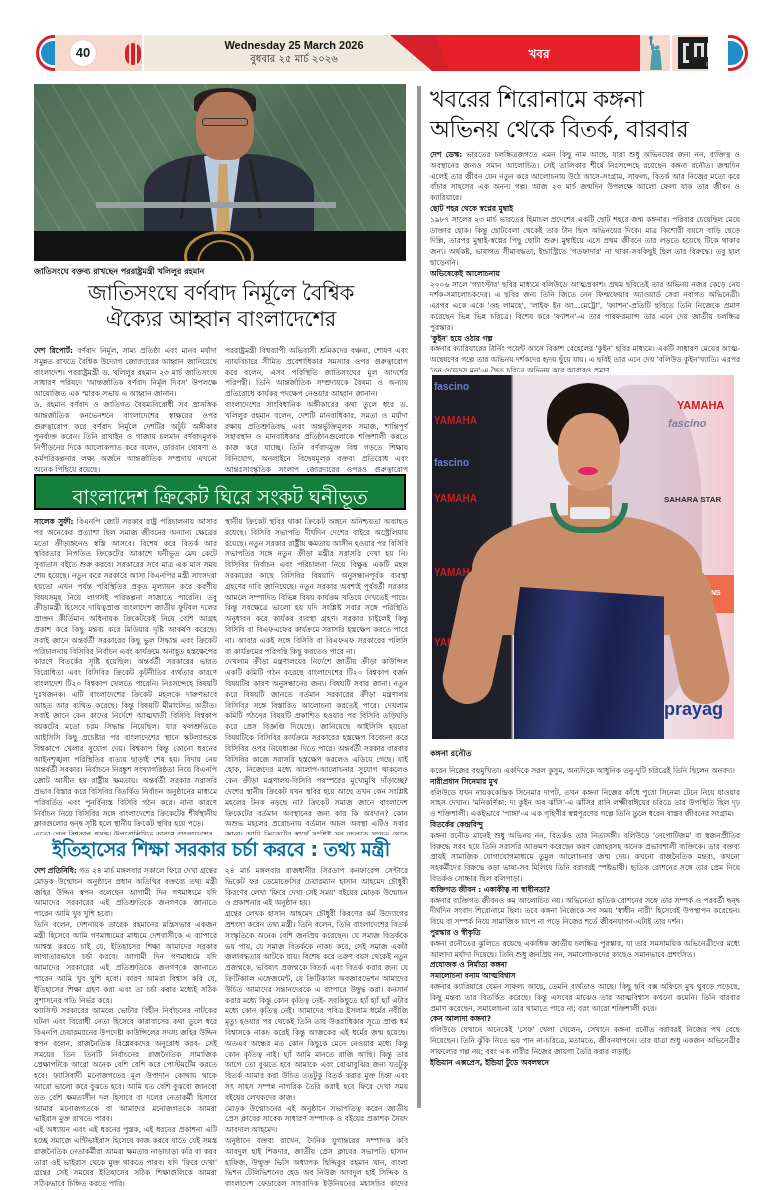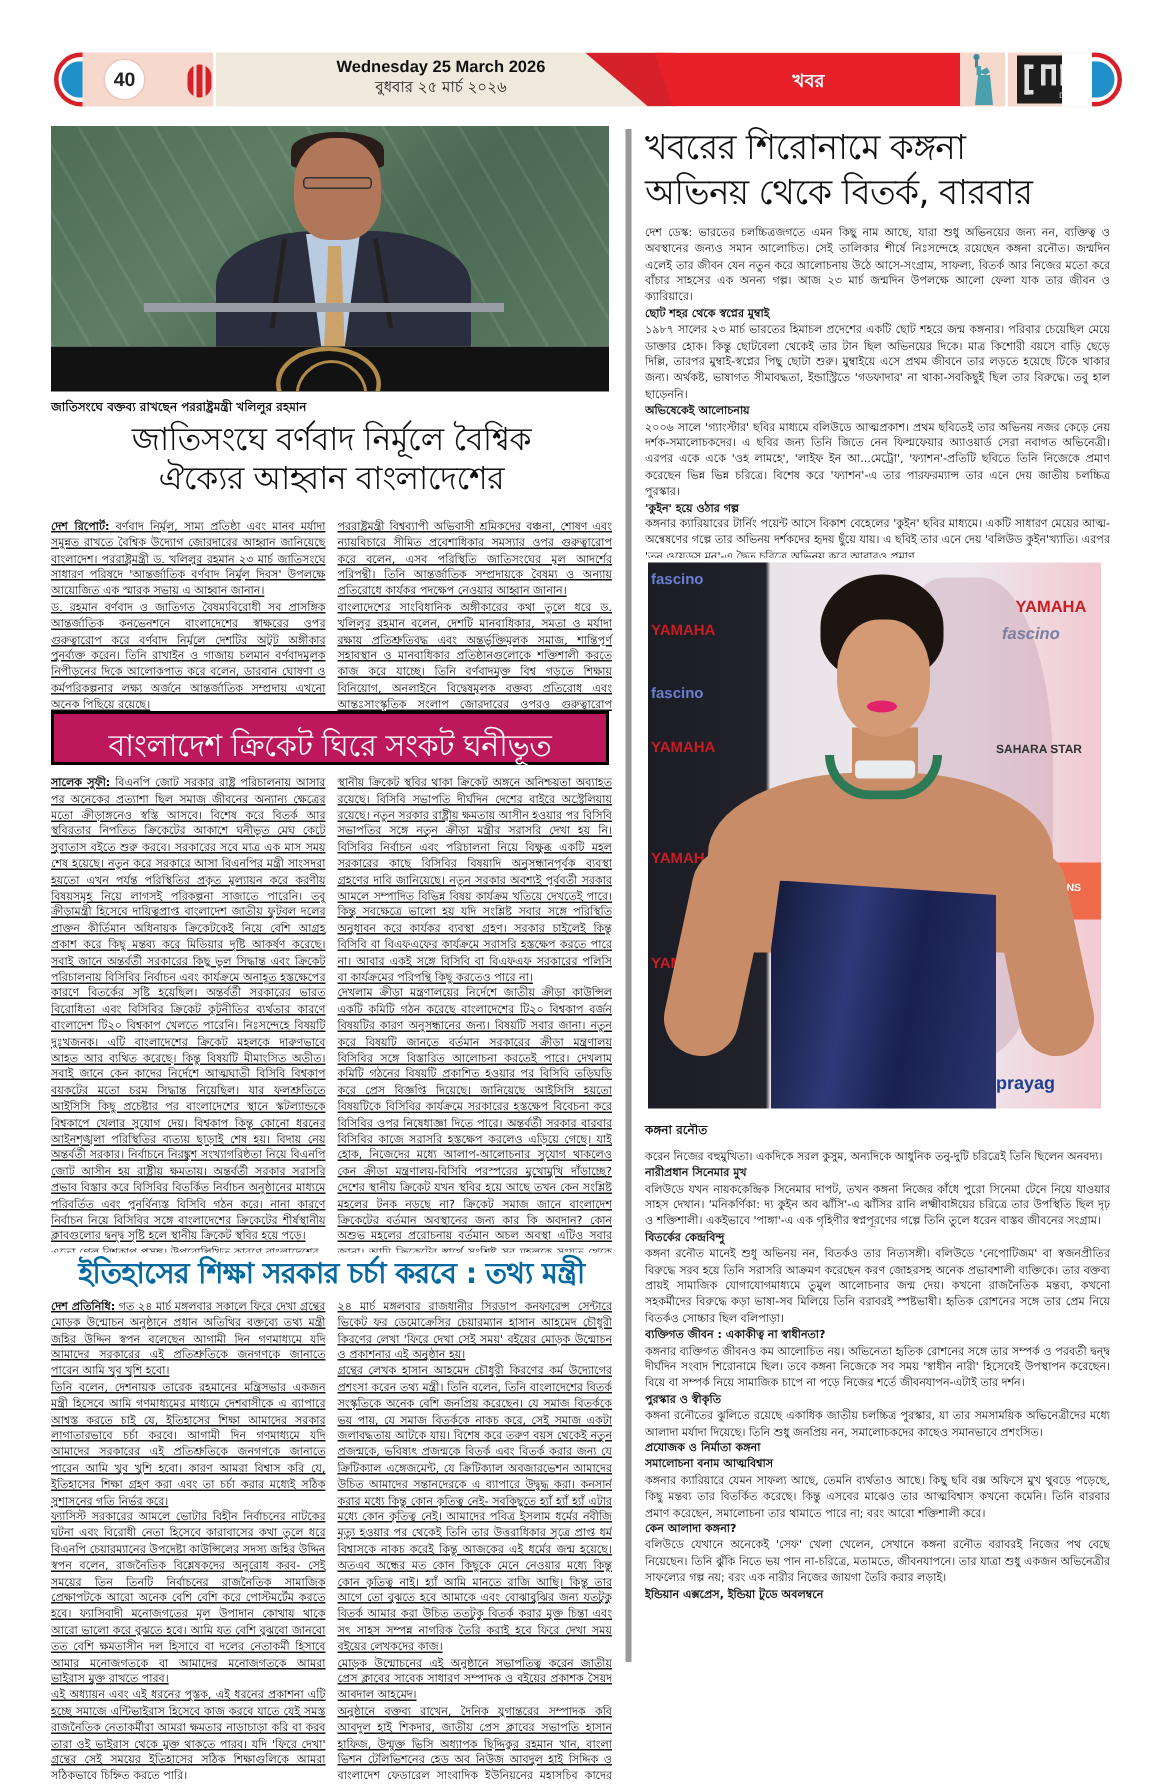--- a/index.html
+++ b/index.html
@@ -91,25 +91,25 @@
   .un-emblem { position:absolute; left:150px; top:0; width:70px; height:50px; border-radius:50%; border:3px solid #b08a48; }
   .un-emblem::before { content:""; position:absolute; left:10px; top:6px; width:44px; height:44px; border-radius:50%; border:2px solid #b08a48; }
 
   .caption-1 { position: absolute; left: 0; top: 181px; font: bold 8px "DejaVu Sans", sans-serif; color: #111; }
   .headline-1 {
     position: absolute; left: 0; top: 196px; width: 374px; text-align: center;
     font: 21px "DejaVu Sans", sans-serif; line-height: 26px; color: #111; letter-spacing: -0.3px;
   }
   .body-cols { position: absolute; left: 0; width: 374px; display: flex; justify-content: space-between; }
   .col { width: 183px; font: 7.4px "DejaVu Sans", sans-serif; line-height: 10.8px; text-align: justify; color: #111; }
-  .col p { margin: 0; text-decoration: underline; }
+  .col p { margin: 0; }
   .col .lead { font-weight: bold; }
 
   .banner-2 {
-    position: absolute; left: 0; top: 390px; width: 372px; height: 36px; background: #be185d;
+    position: absolute; left: 0; top: 390px; width: 372px; height: 36px; background: #15803d;
     border: 2px solid #000;
   }
   .banner-2 span {
     position:absolute; left:0; right:0; top:6px; text-align:center; color:#fff;
     font: 20px "DejaVu Sans", sans-serif; letter-spacing: -0.3px;
   }
   .headline-3 {
     position: absolute; left: 0; top: 752px; width: 374px; text-align: center;
     font: bold 19px "DejaVu Sans", sans-serif; line-height: 26px; color: #0369a1; letter-spacing: -0.4px;
   }
@@ -119,21 +119,21 @@
 
   
   .right { position: absolute; left: 430px; top: 84px; width: 310px; }
   .headline-r {
     position: absolute; left: 0; top: 0; width: 310px;
     font: 23px "DejaVu Sans", sans-serif; line-height: 30px; color: #111; letter-spacing: -0.5px;
   }
   .rtext { position: absolute; left: 0; width: 310px; font: 7.4px "DejaVu Sans", sans-serif; line-height: 10.8px; color:#111; }
   .rtext p { margin: 0; text-align: justify; }
   .rtext .sub { font-weight: bold; }
-  .rtext .lead { font-weight: normal; }
+  .rtext .lead { font-weight: bold; }
 
   .photo-k {
     position: absolute; left: 2px; top: 291px; width: 302px; height: 364px; overflow: hidden;
     background: linear-gradient(90deg, #1c1c24 0%, #22222b 26%, #e9e3e8 27%, #eee7ee 70%, #f2c9d0 100%);
   }
   .photo-k .brand { position:absolute; font: bold 10px "Liberation Sans", sans-serif; }
   .photo-k .shadow { position:absolute; left:150px; top:10px; width:120px; height:320px; background: rgba(190,150,170,0.35); border-radius: 40%; }
   .photo-k .k-hair { position:absolute; left:115px; top:8px; width:82px; height:70px; border-radius:50% 50% 40% 40%; background:#1b1410; }
   .photo-k .k-face { position:absolute; left:126px; top:38px; width:62px; height:78px; border-radius: 45% 45% 48% 48%; background:#d39a75; }
   .photo-k .k-lips { position:absolute; left:146px; top:92px; width:20px; height:8px; border-radius:50%; background:#e0236a; }
@@ -288,21 +288,21 @@
     <div class="brand" style="left:2px; top:82px; color:#6a7fd0;">fascino</div>
     <div class="brand" style="left:2px; top:118px; color:#c81e24;">YAMAHA</div>
     <div class="brand" style="left:2px; top:192px; color:#c81e24;">YAMAHA</div>
     <div class="brand" style="left:2px; top:262px; color:#c81e24;">YAMAHA</div>
     <div class="shadow"></div>
     <div class="brand" style="left:245px; top:24px; color:#c81e24; font-size:11px;">YAMAHA</div>
     <div class="brand" style="left:236px; top:42px; color:#7a7fa0; font-style:italic; font-size:11px;">fascino</div>
     <div class="brand" style="left:232px; top:120px; color:#333; font-size:8px;">SAHARA STAR</div>
     <div class="pink-panel"></div>
     <div class="brand" style="left:270px; top:214px; color:#fff; font-size:7px;">LENS</div>
-    <div class="brand" style="left:232px; top:340px; color:#1b3f8f; font-size:12px;">prayag</div>
+    <div class="brand" style="left:232px; top:324px; color:#1b3f8f; font-size:18px;">prayag</div>
     <div class="arm-l"></div>
     <div class="arm-r"></div>
     <div class="k-shoulders"></div>
     <div class="k-neck"></div>
     <div class="k-hair"></div>
     <div class="k-face"></div>
     <div class="k-lips"></div>
     <div class="necklace"></div>
     <div class="necklace2"></div>
     <div class="dress"></div>

